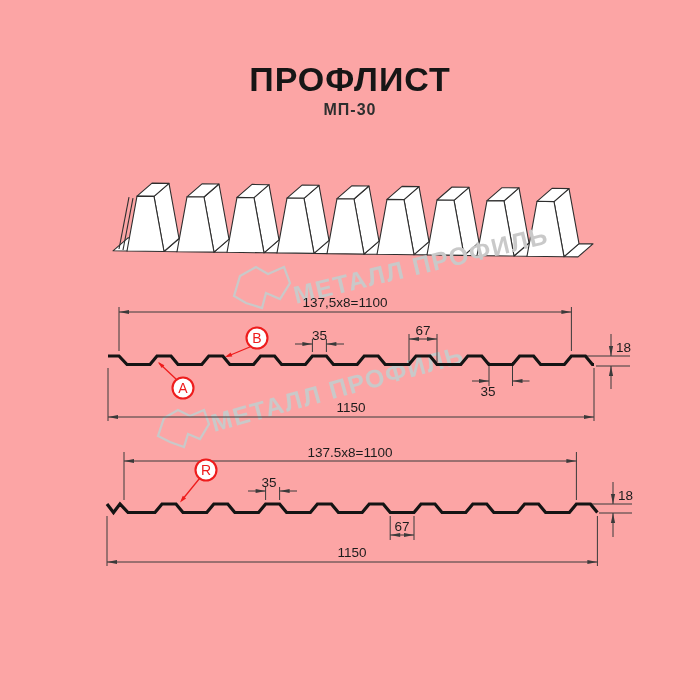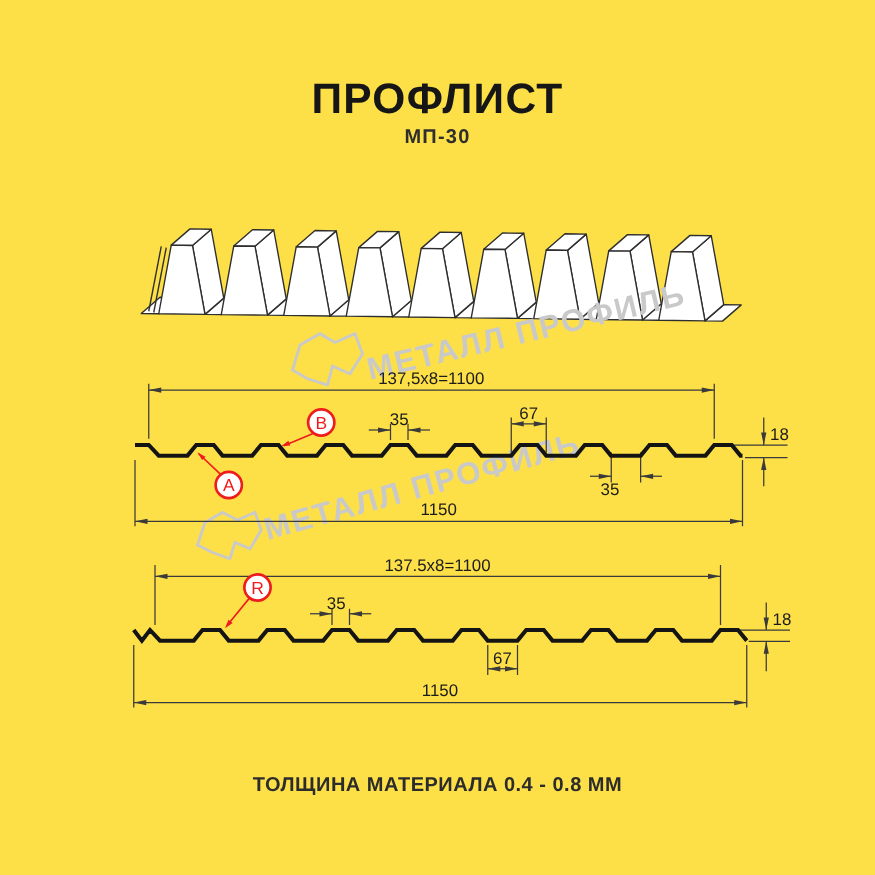--- a/index.html
+++ b/index.html
@@ -1,16 +1,16 @@
 <!DOCTYPE html>
 <html><head>
 <meta charset="utf-8">
 <style>
   html,body{margin:0;padding:0;background:#ffffff;}
-  .page{position:relative;width:700px;height:700px;background:#fde047;overflow:hidden;
+  .page{position:relative;width:700px;height:700px;background:#fca5a5;overflow:hidden;
         font-family:"Liberation Sans",sans-serif;}
   .page-title{position:absolute;top:60px;left:0;width:700px;text-align:center;
         font-size:34px;font-weight:bold;letter-spacing:1px;color:#161616;}
   .page-subtitle{position:absolute;top:101px;left:0;width:700px;text-align:center;
         font-size:16px;font-weight:bold;letter-spacing:1px;color:#2e2e2e;}
   .footer-note{position:absolute;top:620px;left:0;width:700px;text-align:center;
         font-size:16px;font-weight:bold;letter-spacing:0.4px;color:#2c2c2c;}
   svg.scene{position:absolute;top:0;left:0;}
   
   .face{fill:#ffffff;stroke:#2e2e2e;stroke-width:1.1;stroke-linejoin:round;}
@@ -227,14 +227,13 @@
 
       <g stroke="#ee1c1c">
         <line class="red-leader" x1="199.5" y1="478.5" x2="182" y2="500"></line>
         <polygon points="180,502.5 182.8,495.8 186.1,498.4" stroke="none" fill="#ee1c1c"></polygon>
         <circle class="red-circle" cx="206" cy="470" r="10.5"></circle>
       </g>
       <text class="red-letter" x="206" y="475" fill="#ee1c1c">R</text>
     </g>
   </svg>
 
-  <div class="footer-note">ТОЛЩИНА МАТЕРИАЛА 0.4 - 0.8 ММ</div>
 </div>
 
 </body></html>

